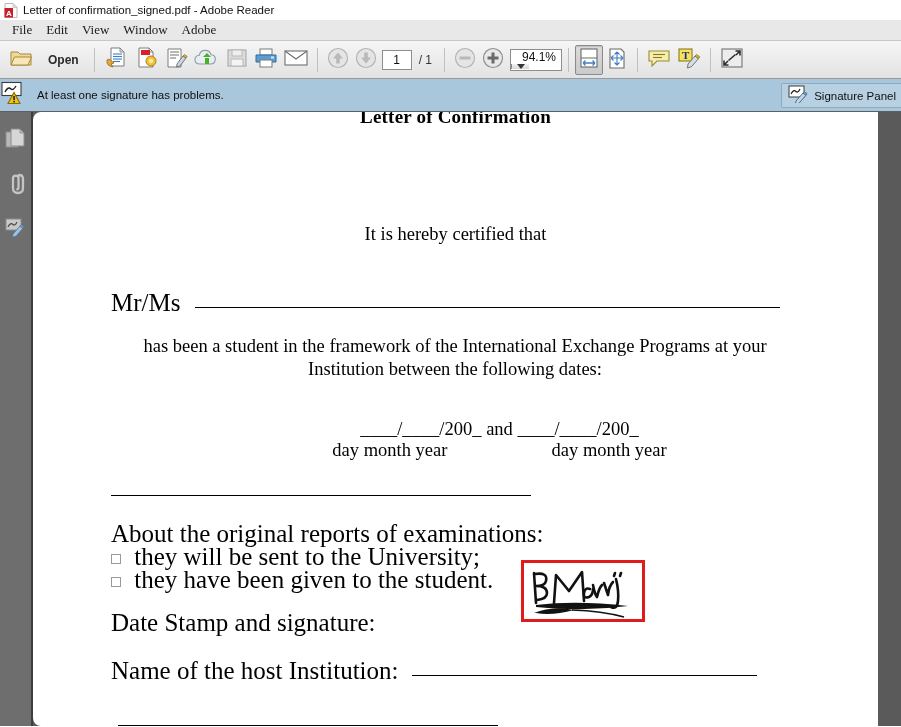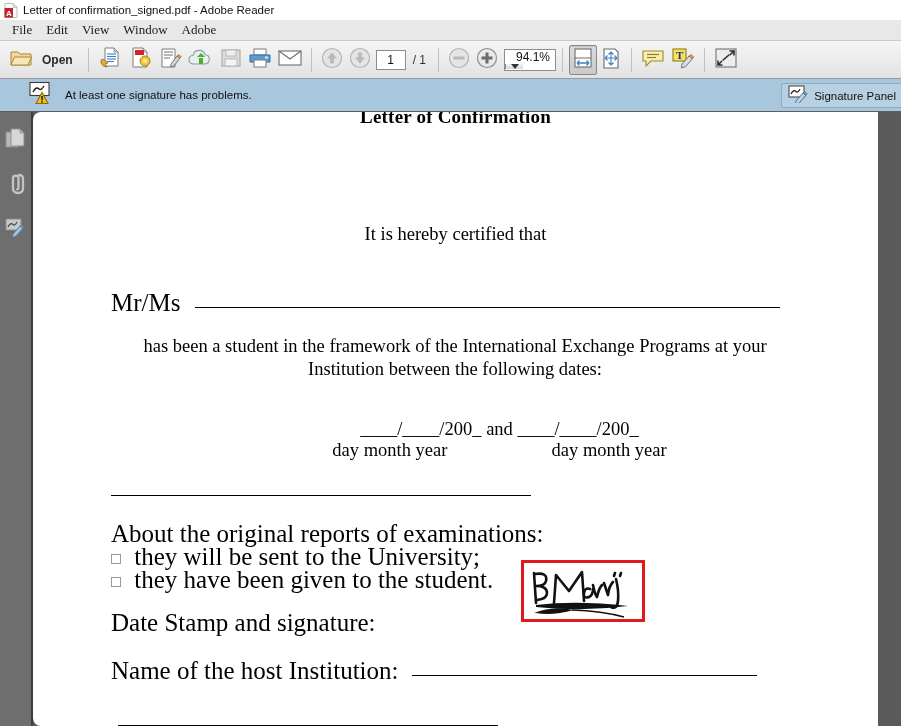--- a/index.html
+++ b/index.html
@@ -77,21 +77,21 @@
     padding: 0 2px;
   }
   .tb-btn.active {
     border: 1px solid #8a8a8a;
     background: linear-gradient(to bottom,#dcdcdc,#cacaca);
     box-shadow: inset 0 1px 1px rgba(0,0,0,.12);
   }
   .open-btn {
     display: flex;
     align-items: center;
-    gap: 10px;
+    gap: 16px;
     padding: 0 8px 0 5px;
     height: 30px;
     border: 1px solid transparent;
     border-radius: 2px;
     box-sizing: border-box;
   }
   .open-label {
     font-size: 12px;
     font-weight: bold;
     color: #2b2b2b;
@@ -159,21 +159,21 @@
   }
 
   
   .notifybar {
     height: 33px;
     background: #a8c6dc;
     border-bottom: 1px solid #5e5e5e;
     display: flex;
     align-items: center;
     box-sizing: border-box;
-    padding-left: 28px;
+    padding-left: 0;
     position: relative;
   }
   .notify-text {
     font-size: 11.5px;
     color: #101010;
     margin-left: 11px;
   }
   .sig-panel-btn {
     position: absolute;
     right: -2px;

